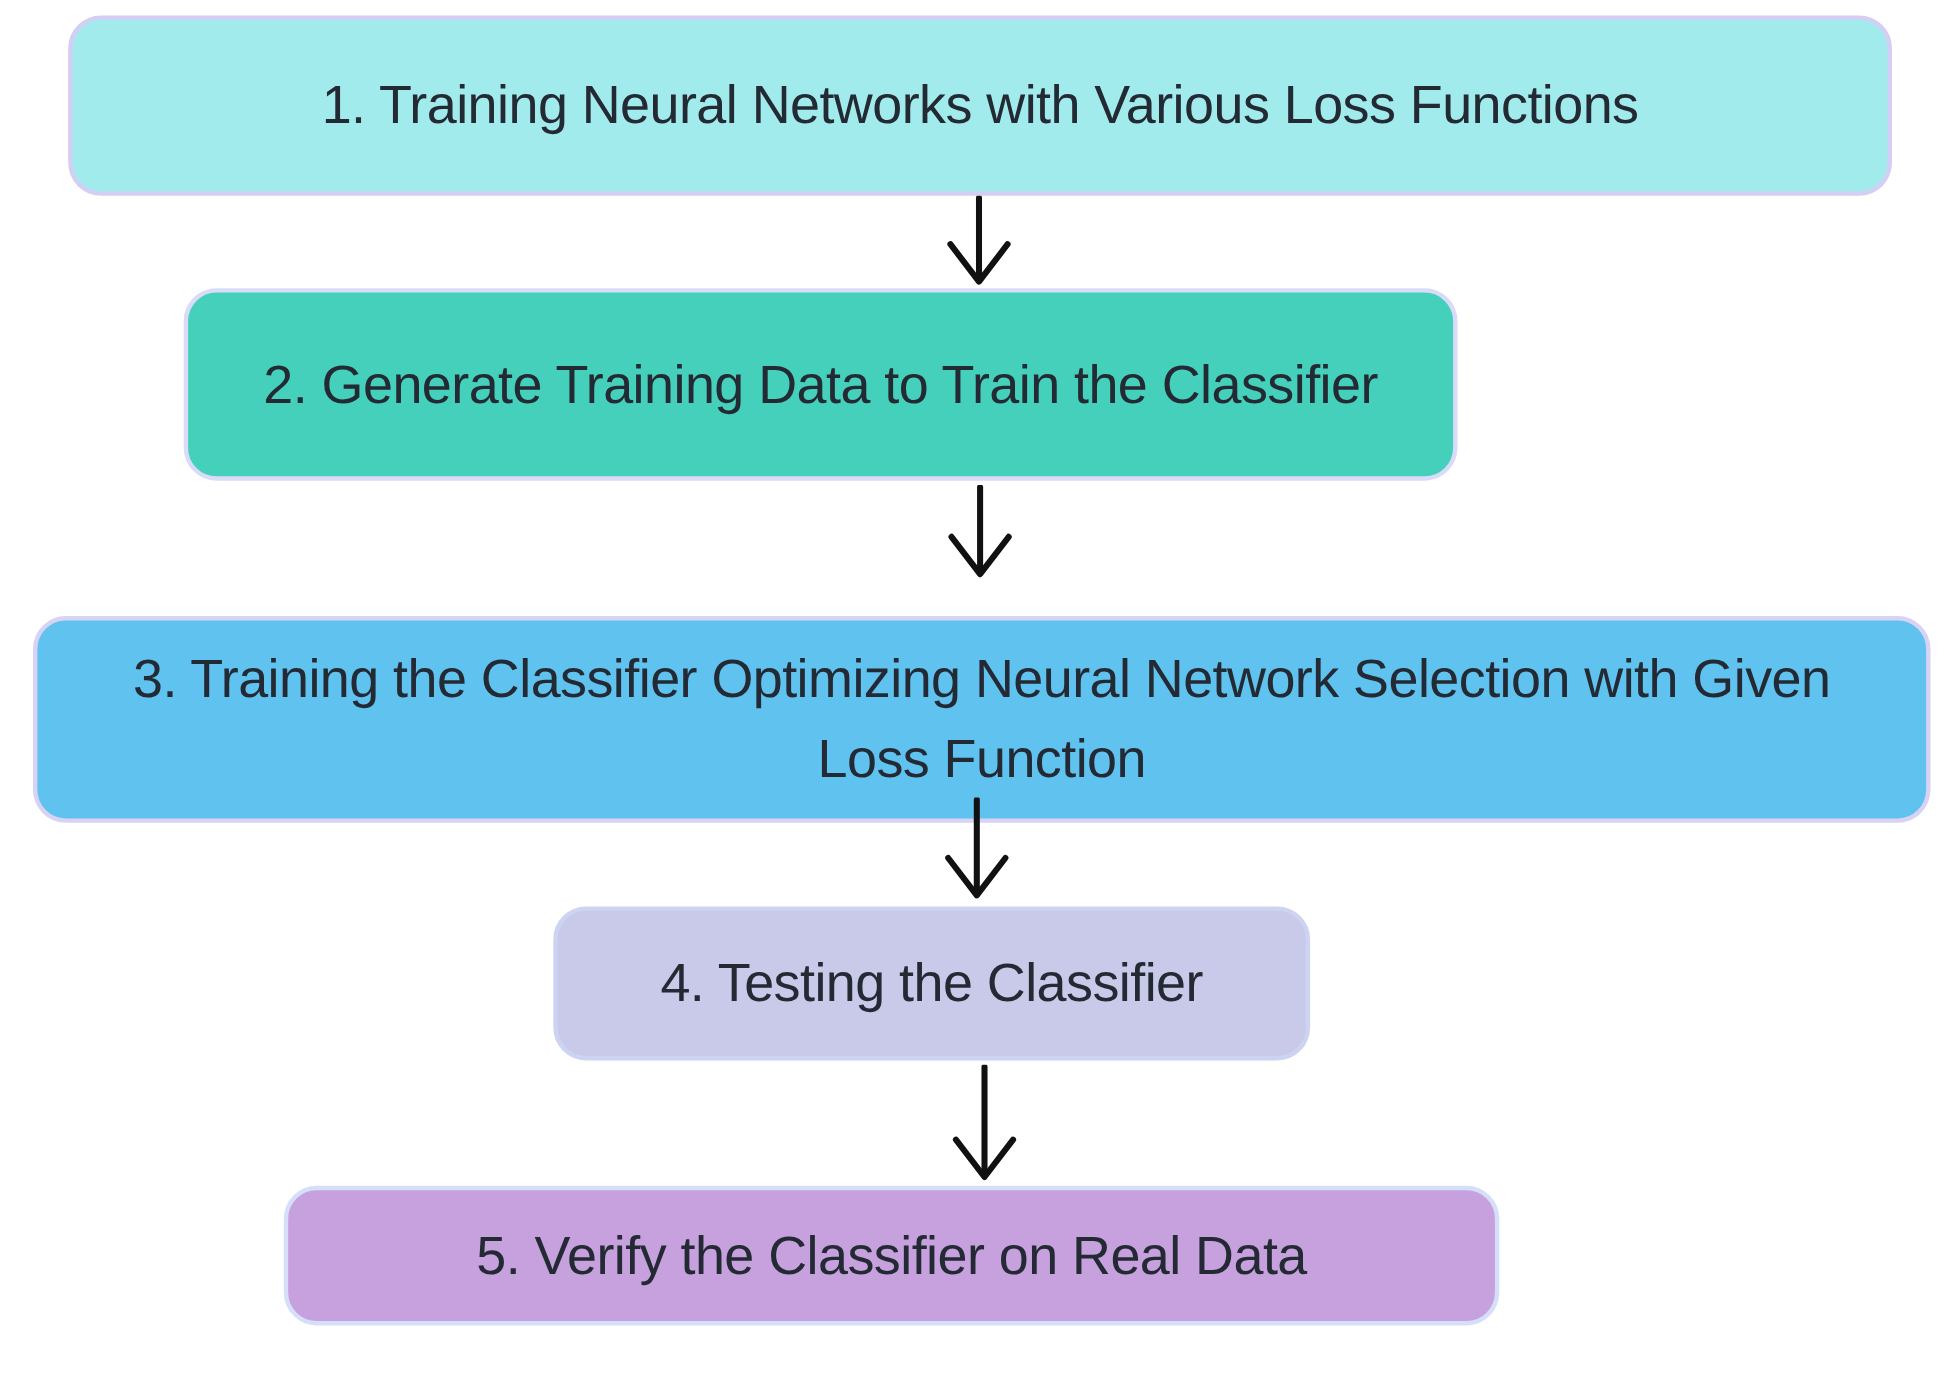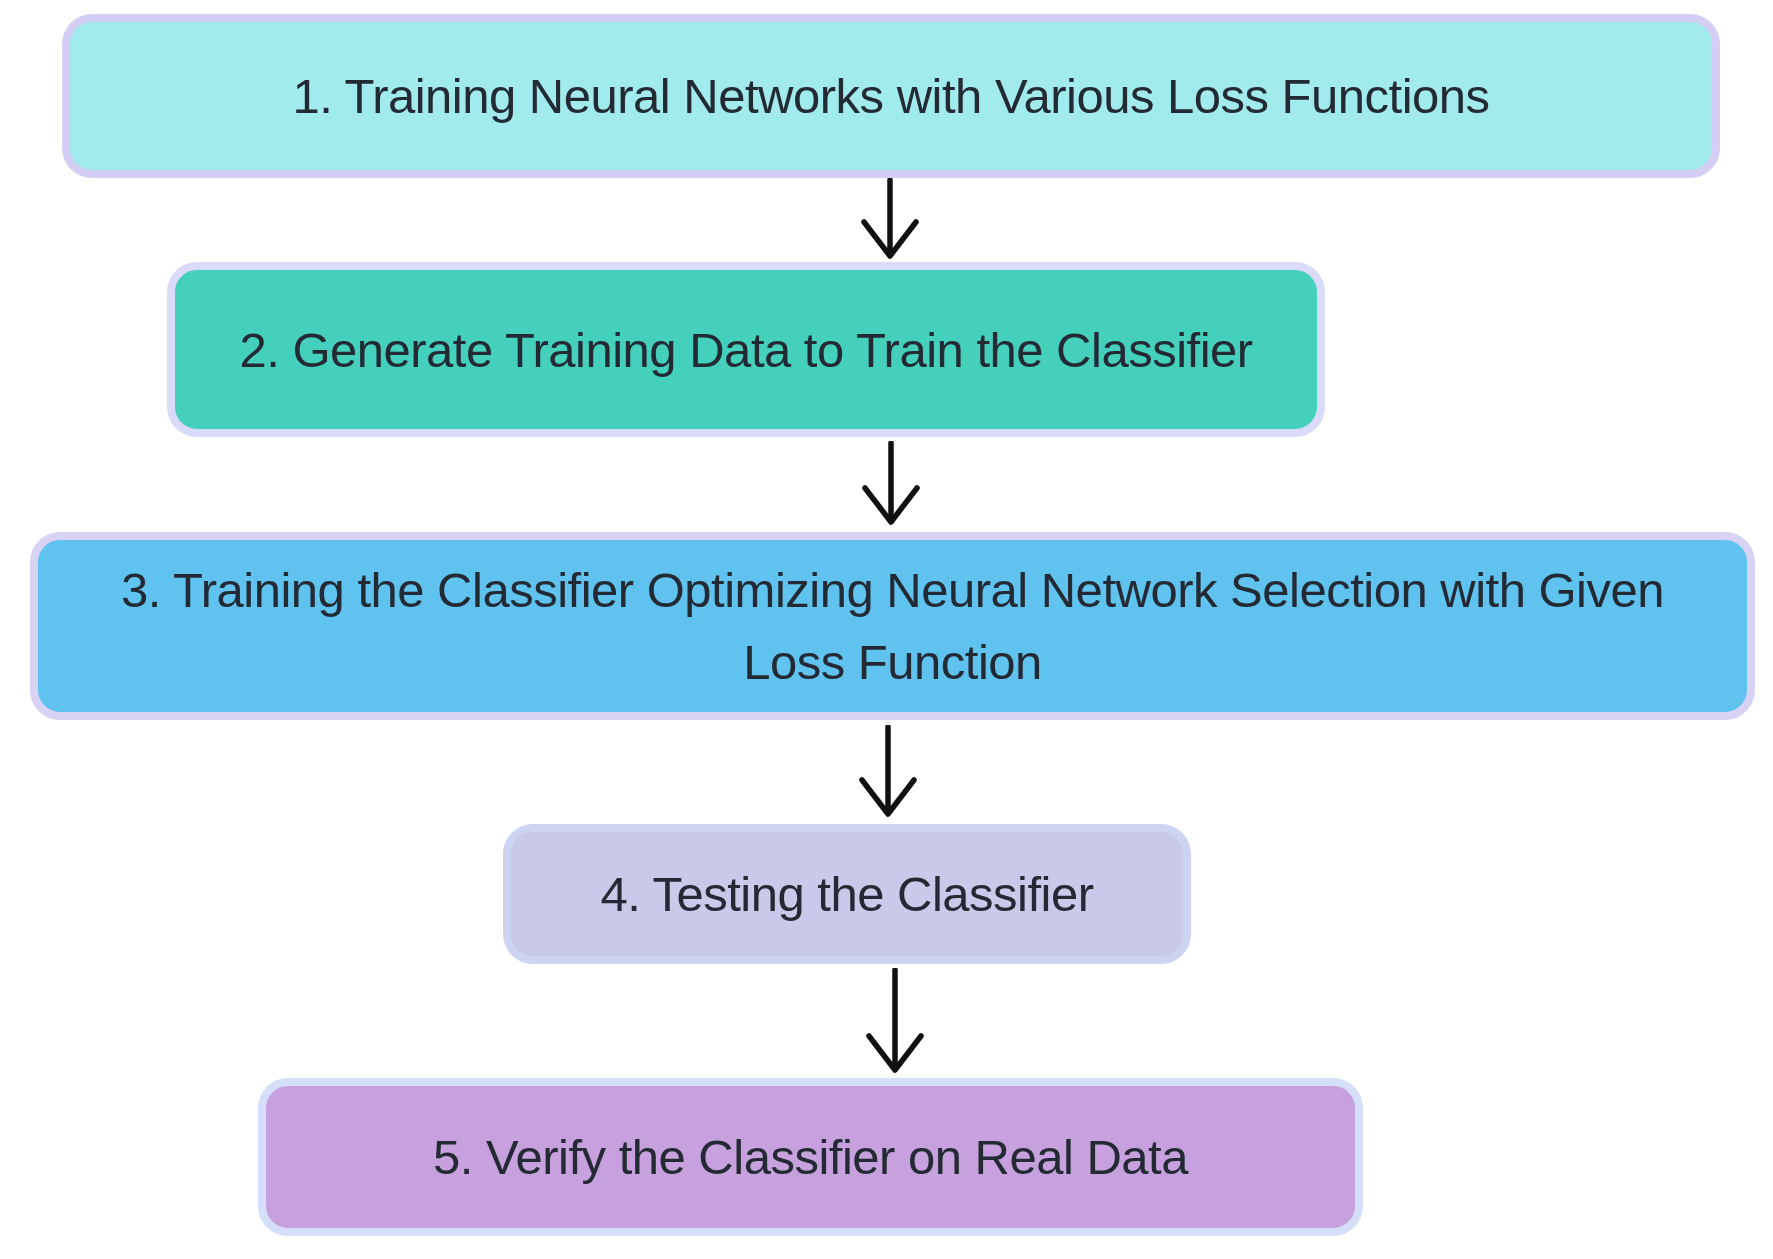--- a/index.html
+++ b/index.html
@@ -11,41 +11,41 @@
     position: relative;
     width: 1773px;
     height: 1259px;
     background: #ffffff;
     overflow: hidden;
     font-family: "Liberation Sans", "DejaVu Sans", sans-serif;
   }
   .node {
     position: absolute;
     box-sizing: border-box;
-    border: 8px solid #0ea5e9;
+    border: 4px solid #0ea5e9;
     border-radius: 30px;
     display: flex;
     align-items: center;
     justify-content: center;
     text-align: center;
     padding: 12px 36px;
   }
   .node-label {
     color: #232a34;
     font-size: 49px;
     font-weight: 400;
     letter-spacing: -0.5px;
     line-height: 72px;
   }
   
   .node-1 { left: 62px;  top: 14px;   width: 1658px; height: 164px; }
   .node-2 { left: 167px; top: 262px;  width: 1158px; height: 175px; }
-  .node-3 { left: 30px;  top: 532px;  width: 1725px; height: 188px; }
+  .node-3 { left: 30px;  top: 560px;  width: 1725px; height: 188px; }
   .node-4 { left: 503px; top: 824px;  width: 688px;  height: 140px; }
-  .node-5 { left: 258px; top: 1078px; width: 1105px; height: 158px; }
+  .node-5 { left: 258px; top: 1078px; width: 1105px; height: 127px; }
 
   .arrow {
     position: absolute;
     display: block;
   }
   .arrow-1 { left: 855px; top: 178px;  width: 70px; height: 82px;  }
   .arrow-2 { left: 856px; top: 441px;  width: 70px; height: 85px;  }
   .arrow-3 { left: 853px; top: 725px;  width: 70px; height: 93px;  }
   .arrow-4 { left: 860px; top: 968px;  width: 70px; height: 106px; }
   .arrow line, .arrow polyline {

